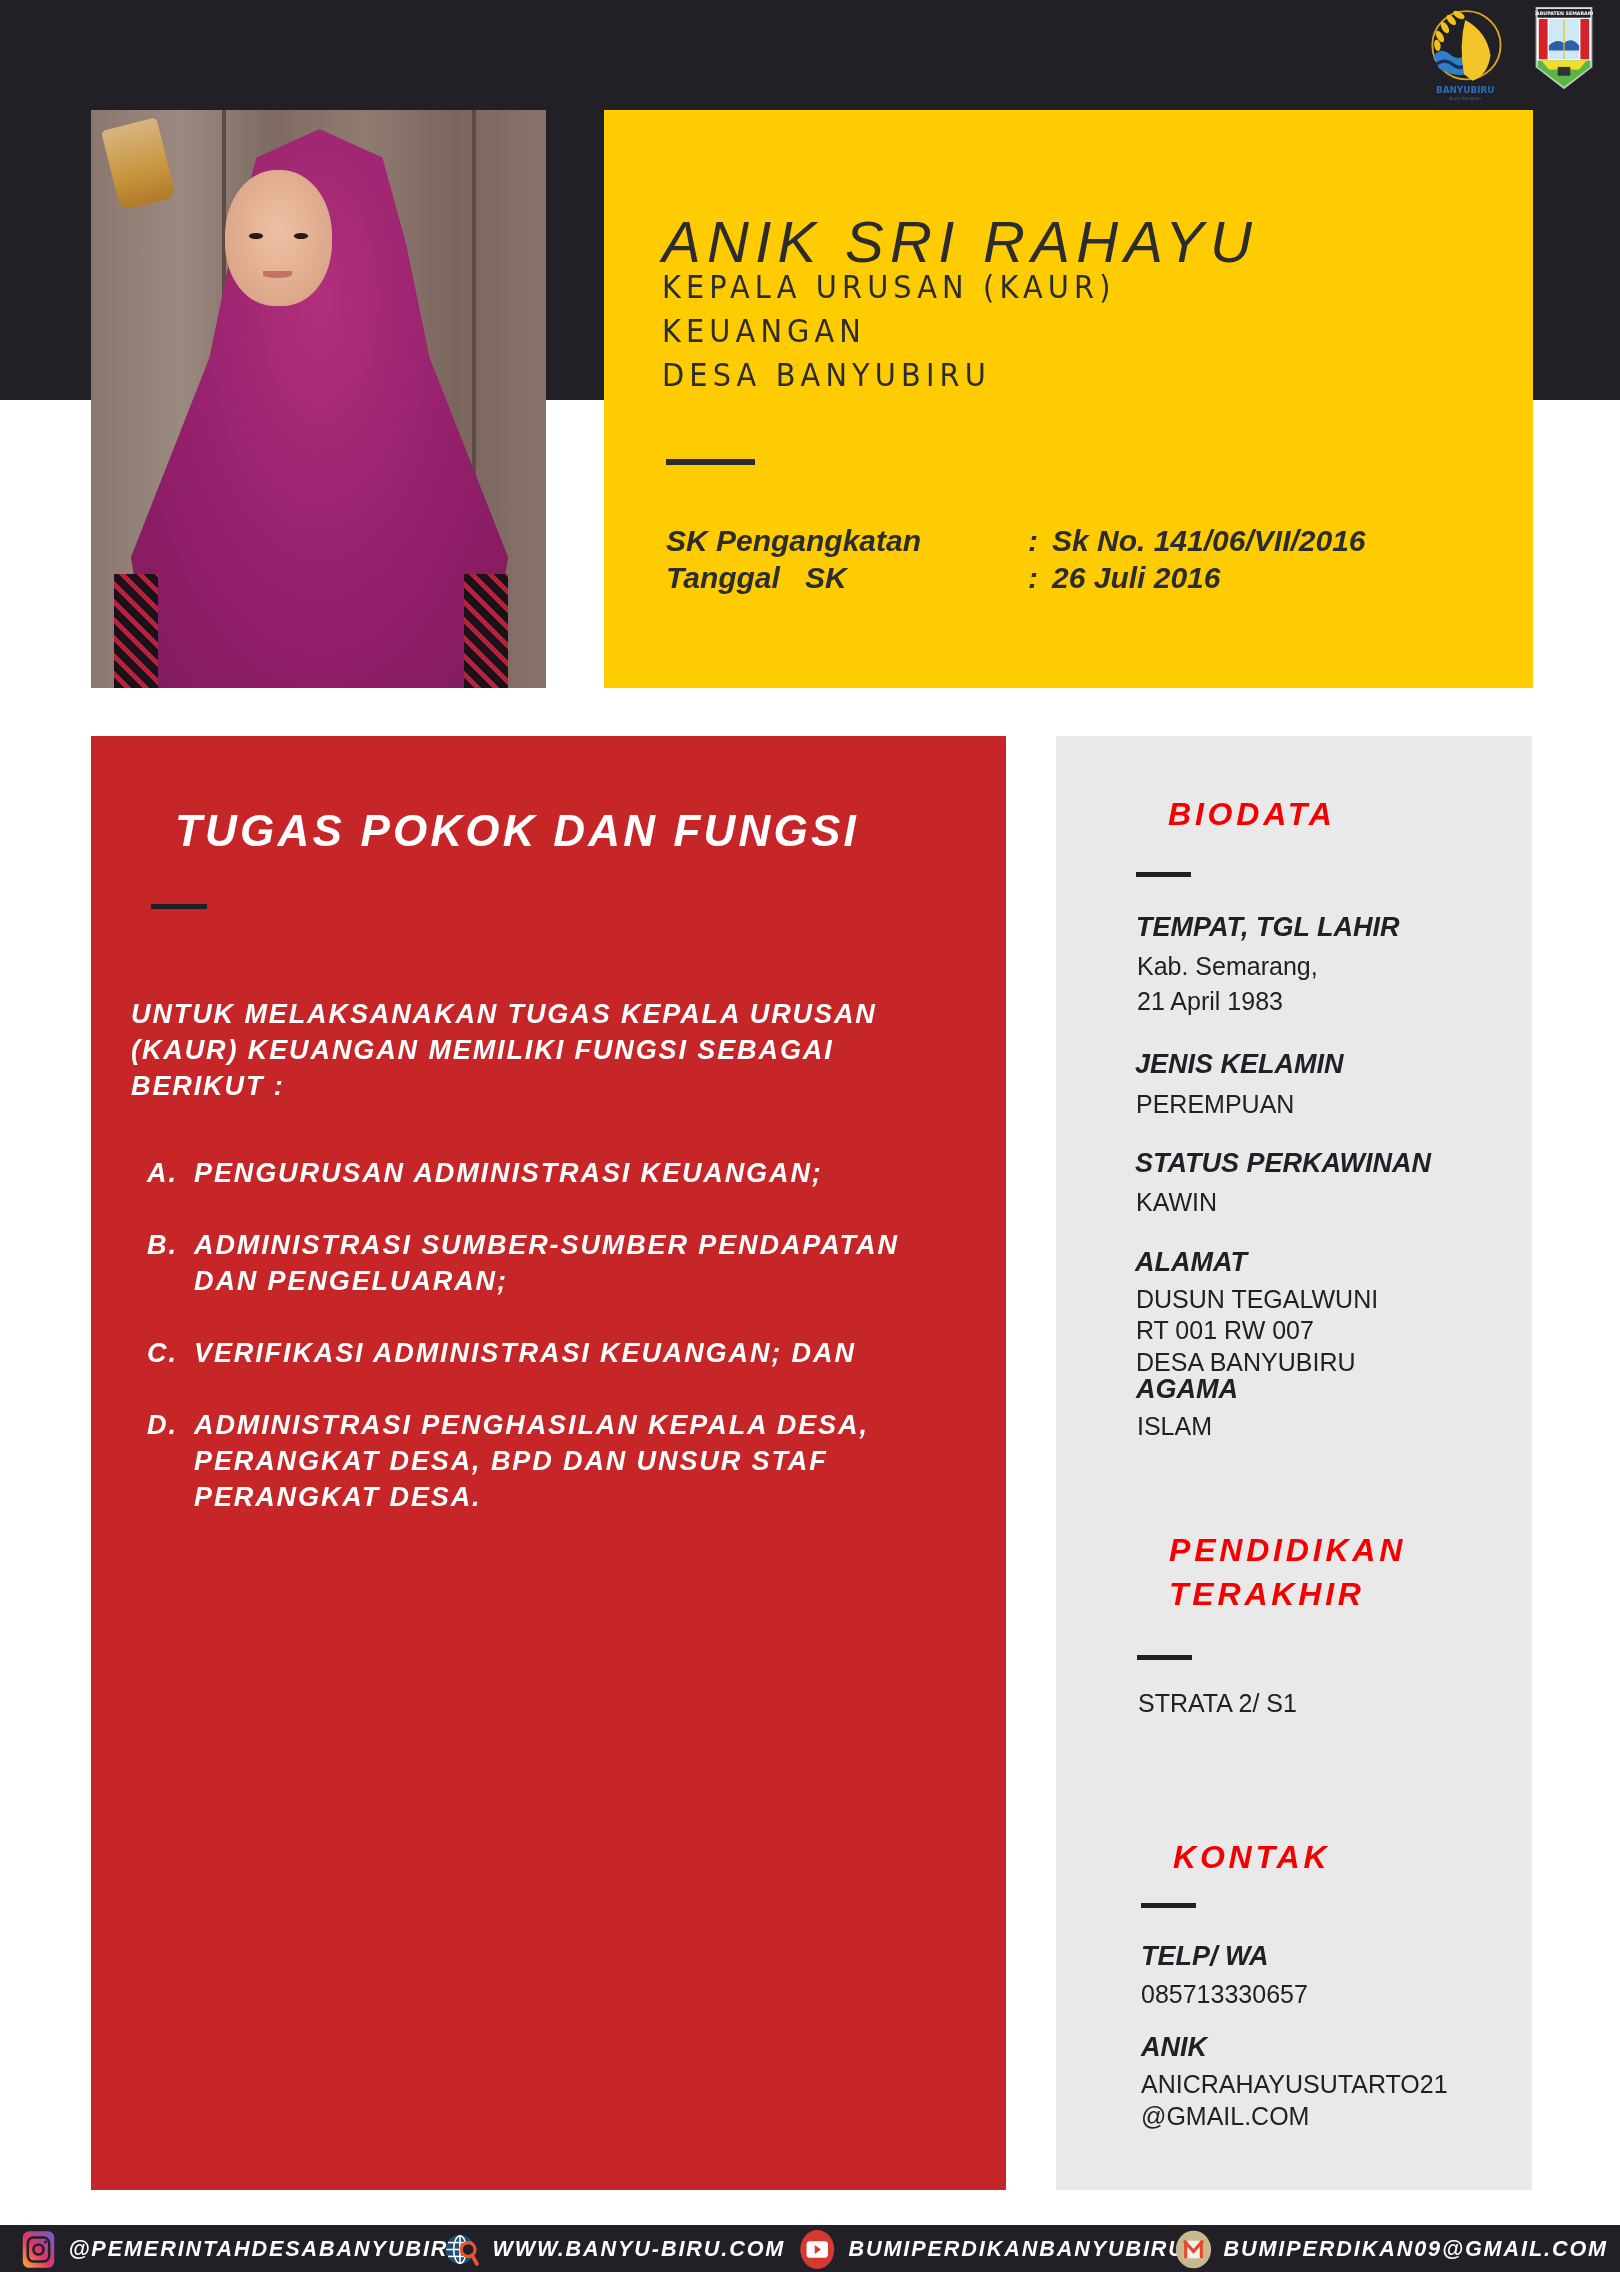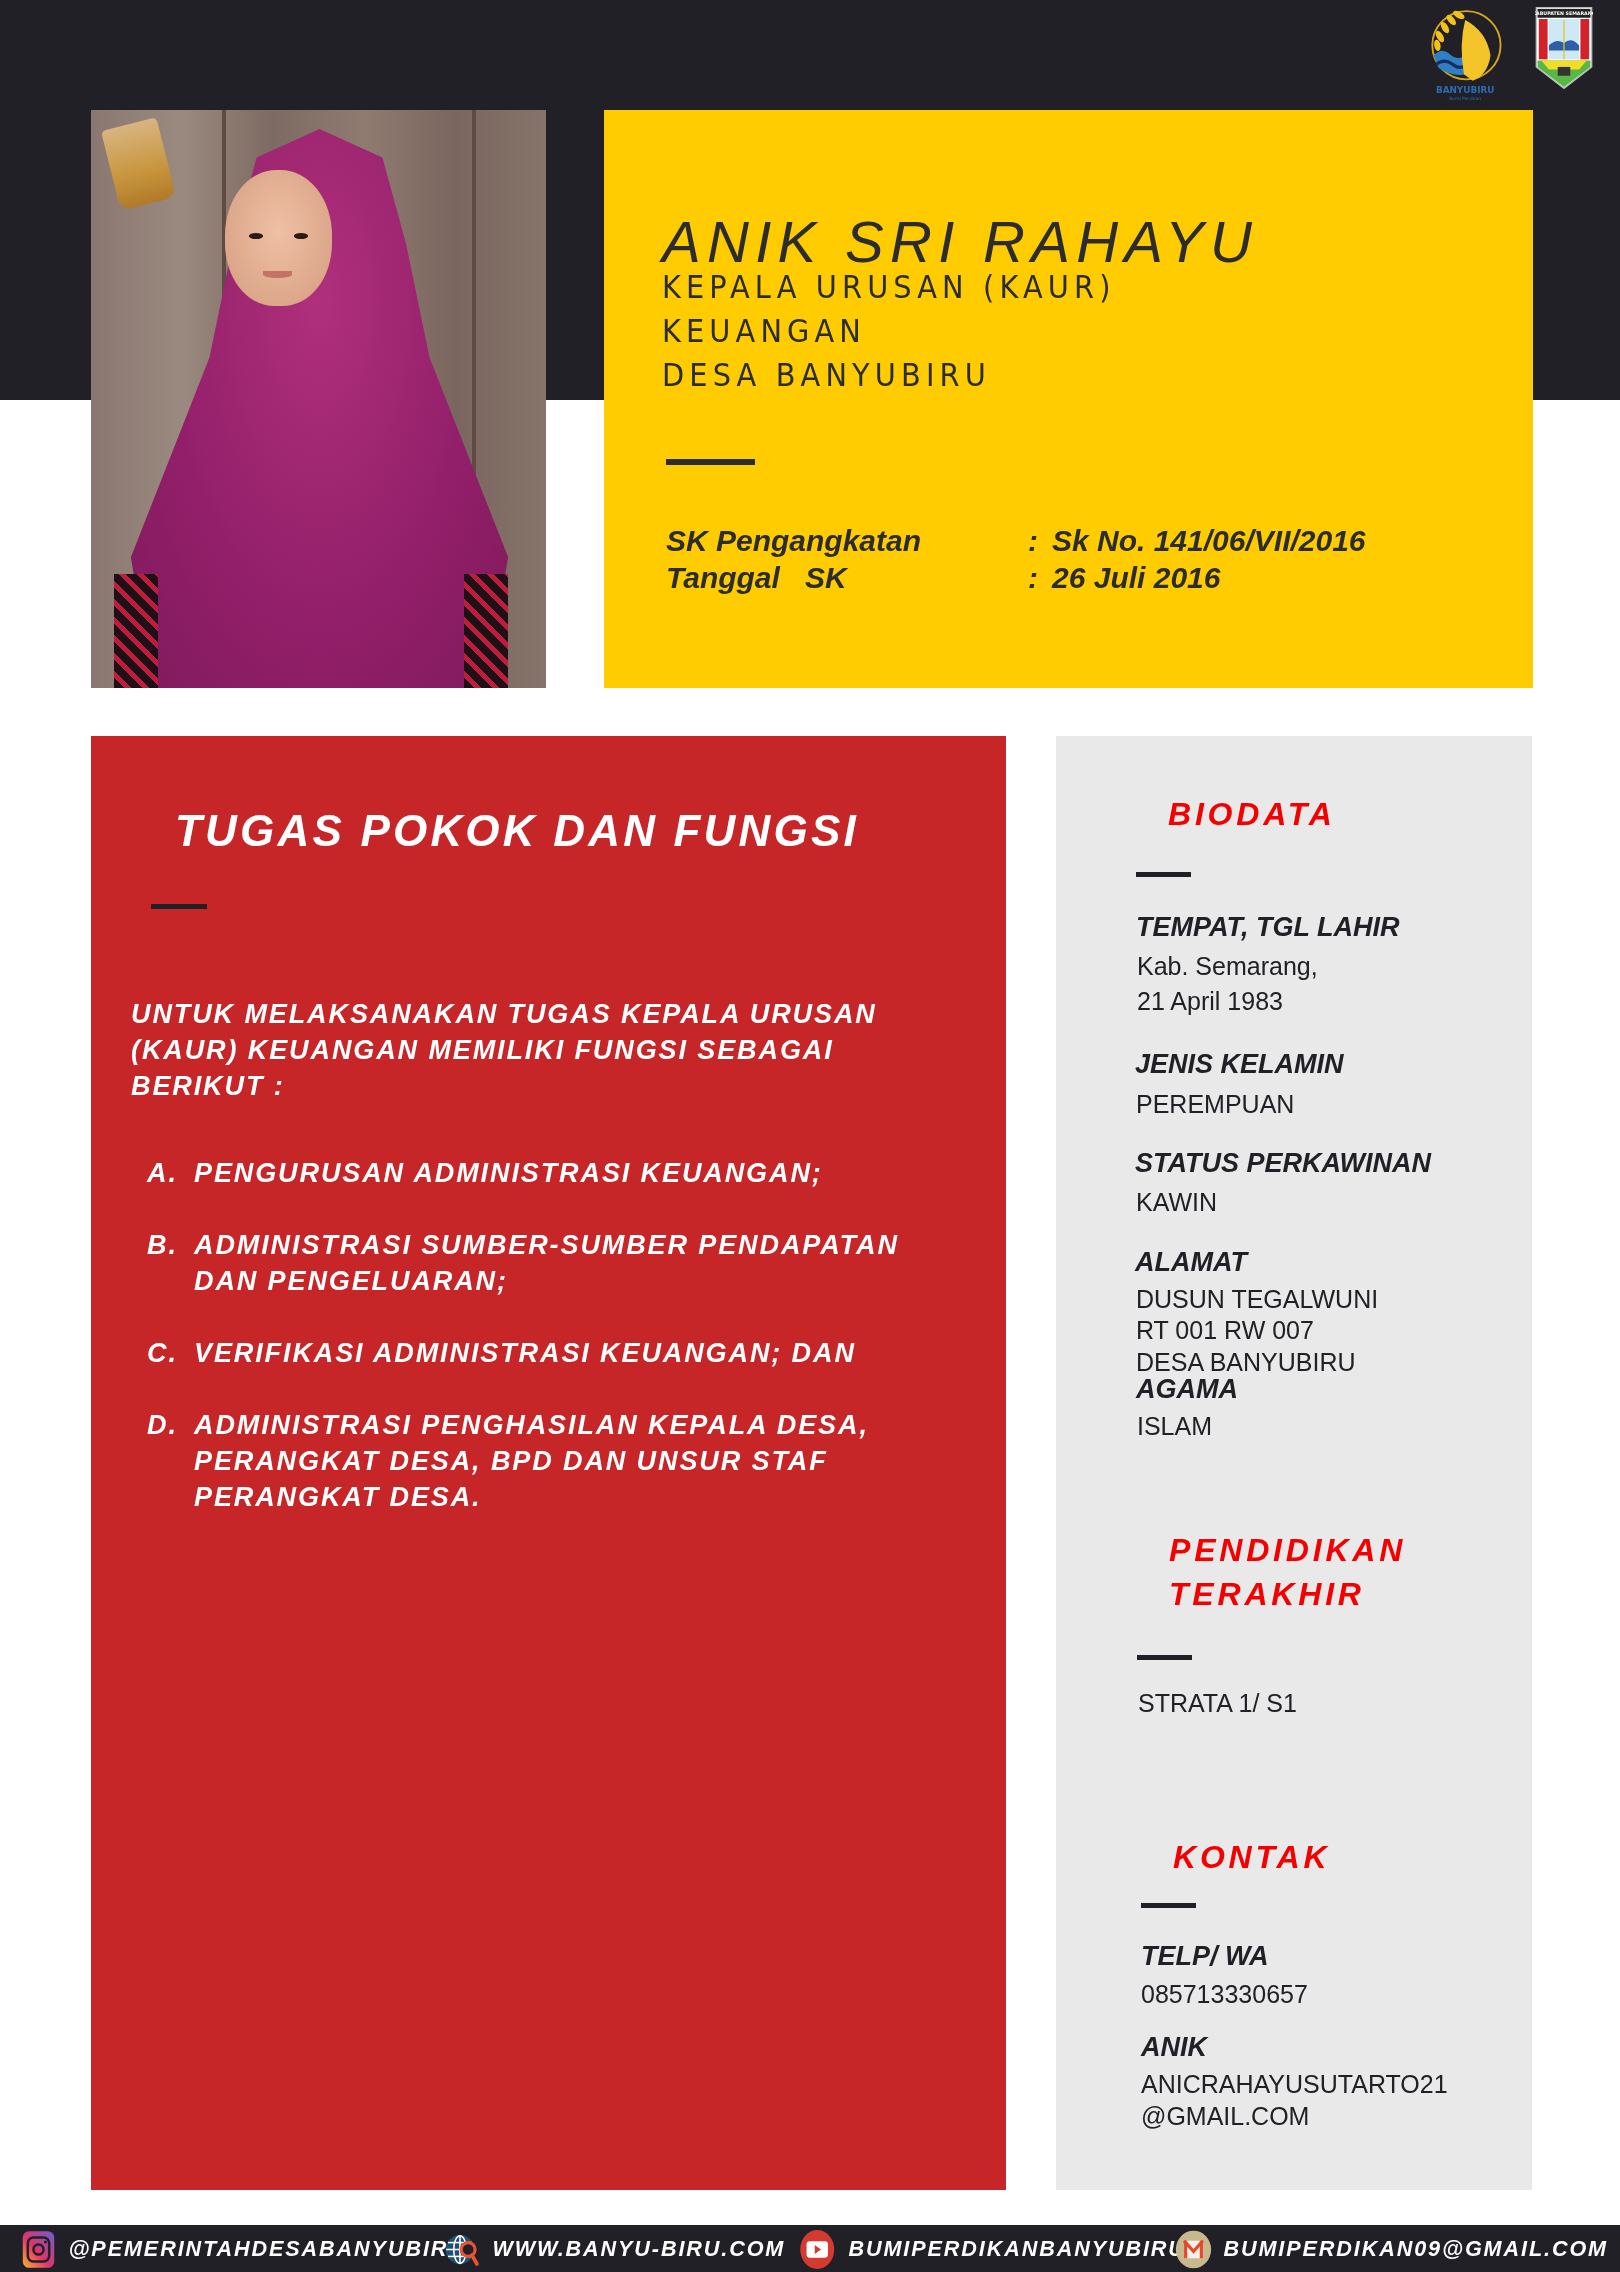--- a/index.html
+++ b/index.html
@@ -175,21 +175,21 @@
   <div class="field-value" style="left:80px; top:610px">DESA BANYUBIRU</div>
 
   <div class="field-label" style="left:80px; top:636px; top:638px">AGAMA</div>
   <div class="field-value" style="left:81px; top:674px">ISLAM</div>
 
   <div class="sec-title" style="left:81px; top:792px">
     <div>PENDIDIKAN</div>
     <div>TERAKHIR</div>
   </div>
   <div class="sec-rule" style="left:81px; top:919px"></div>
-  <div class="field-value" style="left:82px; top:951px">STRATA 1/ S1</div>
+  <div class="field-value" style="left:82px; top:951px">STRATA 2/ S1</div>
 
   <div class="sec-title" style="left:85px; top:1099px">KONTAK</div>
   <div class="sec-rule" style="left:85px; top:1167px"></div>
 
   <div class="field-label" style="left:85px; top:1205px">TELP/ WA</div>
   <div class="field-value" style="left:85px; top:1242px">085713330657</div>
 
   <div class="field-label" style="left:85px; top:1294px; top:1296px">ANIK</div>
   <div class="field-value" style="left:85px; top:1332px">ANICRAHAYUSUTARTO21</div>
   <div class="field-value" style="left:85px; top:1364px">@GMAIL.COM</div>

